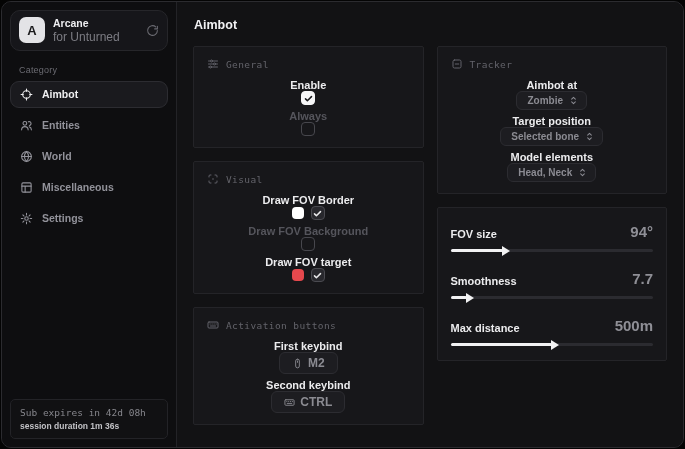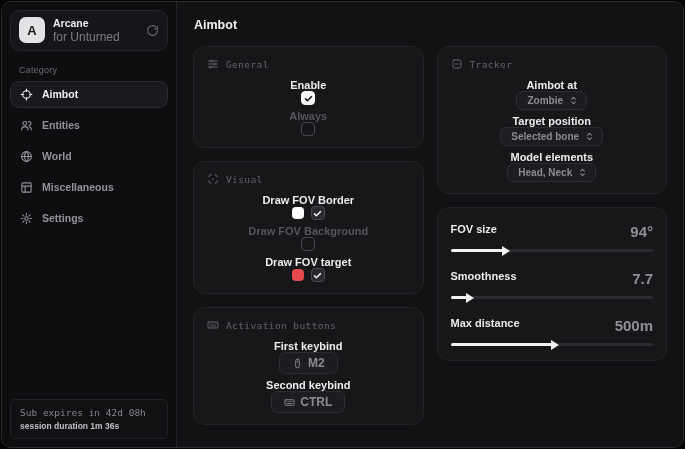--- a/index.html
+++ b/index.html
@@ -29,21 +29,21 @@
     background:#111113; }
   .sb-footer .l1 { font-family:"DejaVu Sans Mono", monospace; font-size:9.5px; color:#86868c; }
   .sb-footer .l2 { font-size:8.5px; color:#c2c2c6; font-weight:600; margin-top:3px; }
 
   
   .main { flex:1; padding:14px 16px; overflow:hidden; background:#121214; }
   .page-title { color:#f2f2f4; font-size:12.5px; font-weight:bold; margin:2px 0 14px 1px; }
   .columns { display:flex; gap:13px; align-items:flex-start; }
   .col { display:flex; flex-direction:column; gap:13px; width:236px; }
 
-  .card { background:#17171a; border:1px solid #242428; border-radius:12px; padding:11px 13px;
+  .card { background:#17171a; border:1px solid #242428; border-radius:2px; padding:11px 13px;
     width:100%; }
   .card-head { display:flex; align-items:center; gap:7px; color:#63636a;
     font-family:"DejaVu Sans Mono", monospace; font-size:9.5px; letter-spacing:.4px;
     margin-bottom:9px; }
   .card-head svg { width:12px; height:12px; }
   .row { display:flex; align-items:center; justify-content:space-between; min-height:22px;flex-direction:column; }
   .row + .row { margin-top:5px; }
   .row-label { color:#ececee; font-size:11px; font-weight:600; }
   .row-label.muted { color:#55555c; }
   .row-right { display:flex; align-items:center; gap:7px; }
@@ -61,21 +61,21 @@
   .kb-btn, .dd-btn { display:flex; align-items:center; gap:5px; background:#1d1d21;
     border:1px solid #2c2c31; border-radius:6px; color:#8b8b92; cursor:pointer; }
   .kb-btn { padding:3px 12px; font-size:12px; font-weight:600; }
   .kb-btn svg { width:11px; height:11px; }
   .dd-btn { padding:3px 7px 3px 10px; font-size:10px; font-weight:600; }
   .dd-btn svg { width:11px; height:11px; }
 
   
   .acc-row { margin-top:4px; }
   .acc-row + .acc-row { margin-top:18px; }
-  .acc-top { display:flex; justify-content:space-between; align-items:flex-start;gap:20px; }
+  .acc-top { display:flex; justify-content:space-between; align-items:flex-end;gap:20px; }
   .acc-value { color:#8f8f96; font-size:15px; font-weight:600; }
   .slider { position:relative; height:3px; border-radius:2px; background:#2b2b30;
     margin:9px 0 3px 0; cursor:pointer; }
   .slider-fill { position:relative; height:3px; border-radius:2px; background:#f2f2f3; }
   .slider-fill::after { content:""; position:absolute; right:-7px; top:-3.5px; width:0; height:0;
     border-left:8px solid #f2f2f3; border-top:5px solid transparent; border-bottom:5px solid transparent; }
 </style>
 </head>
 <body>
 

